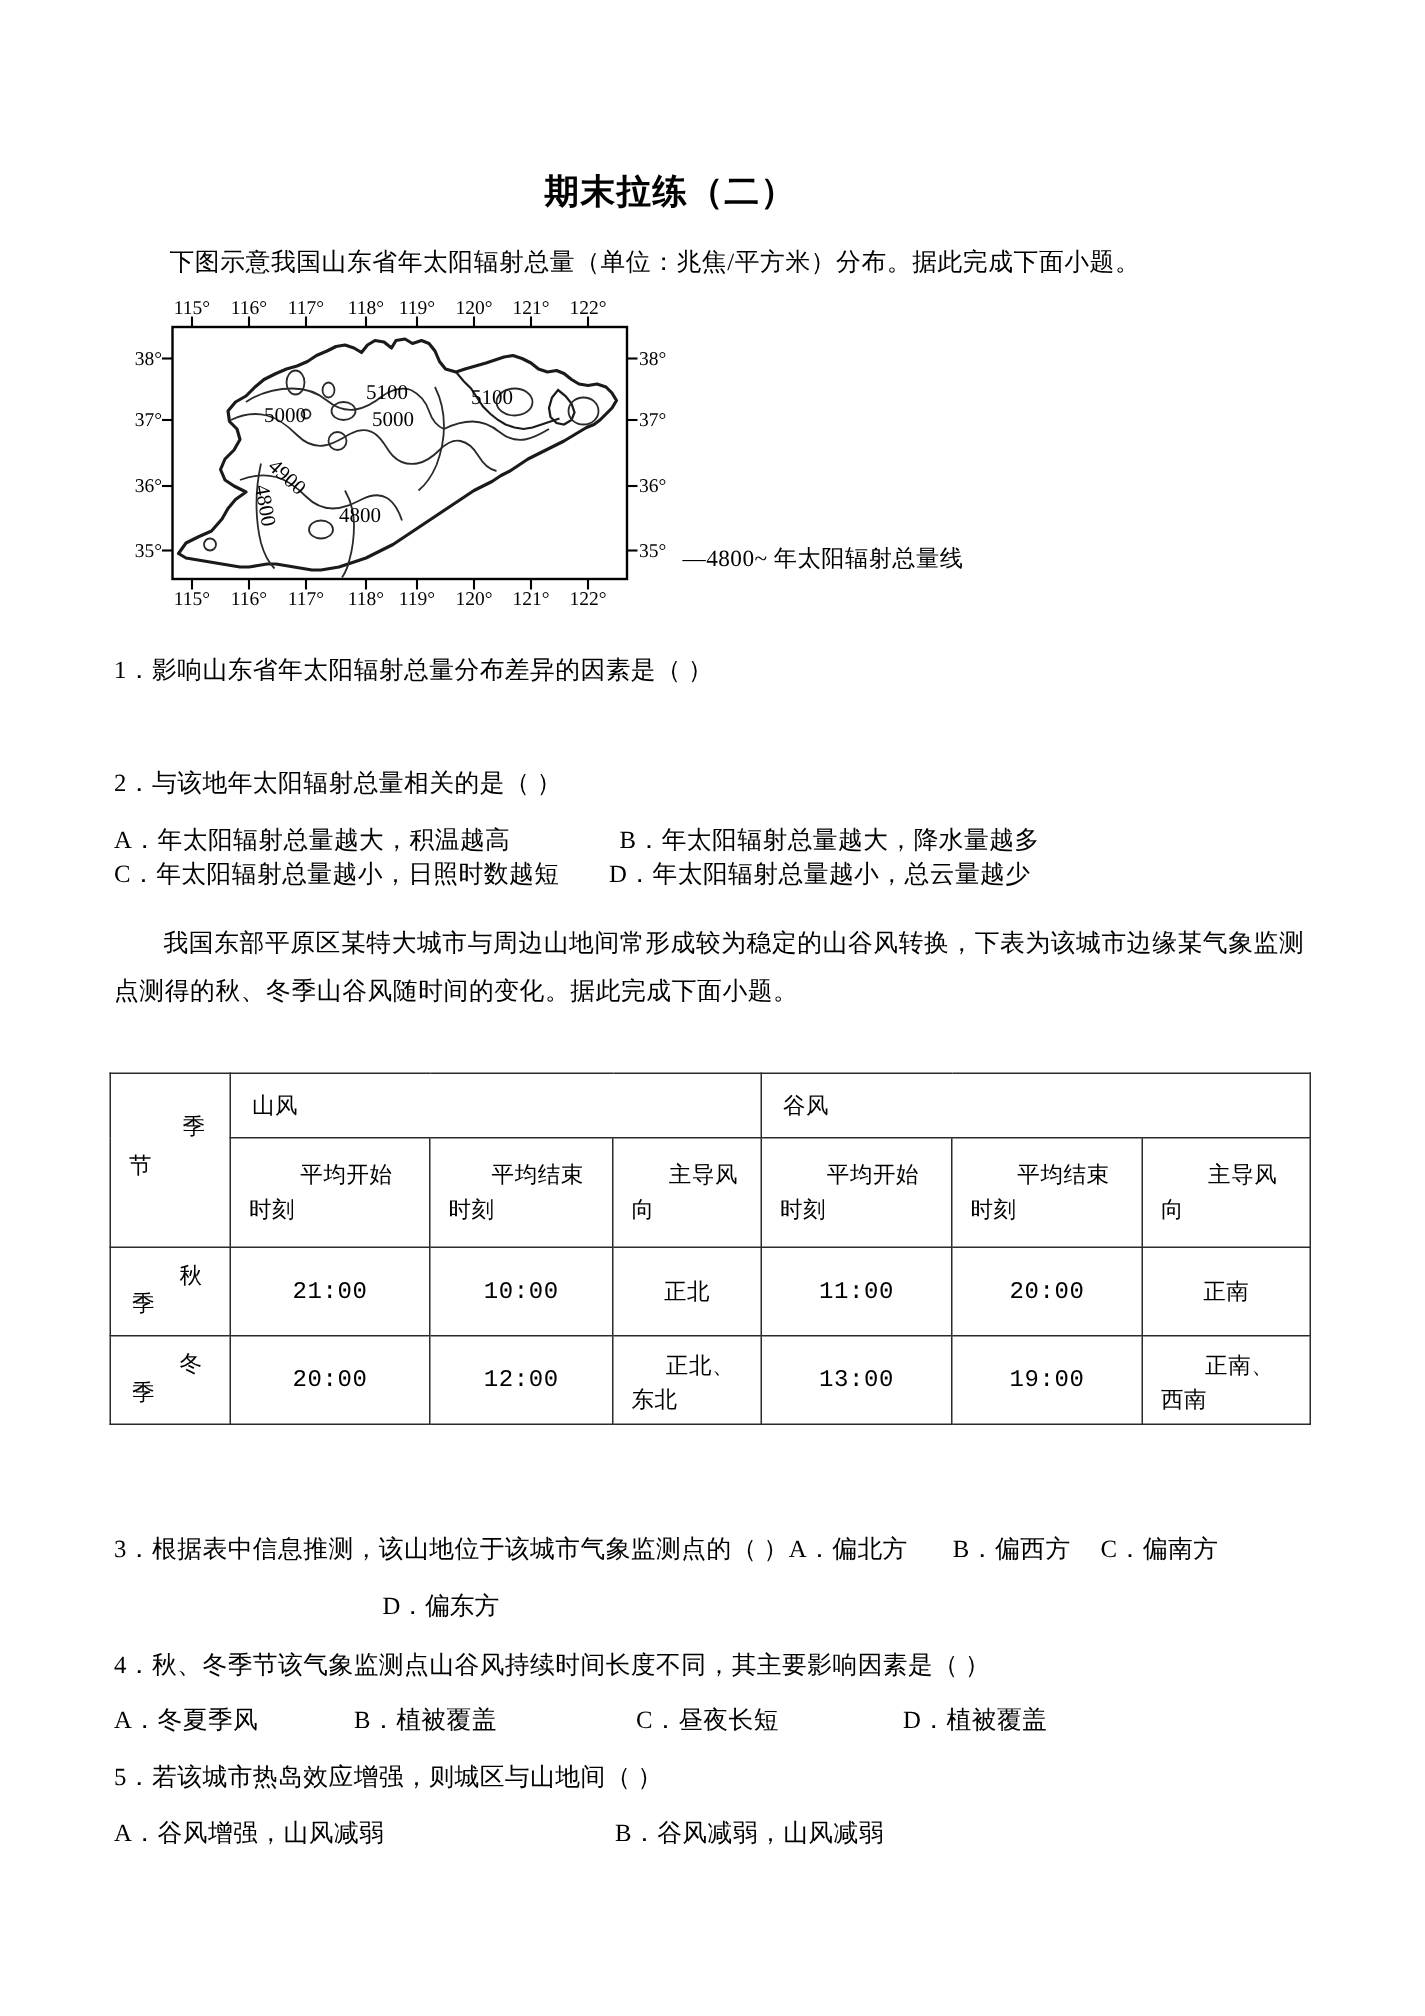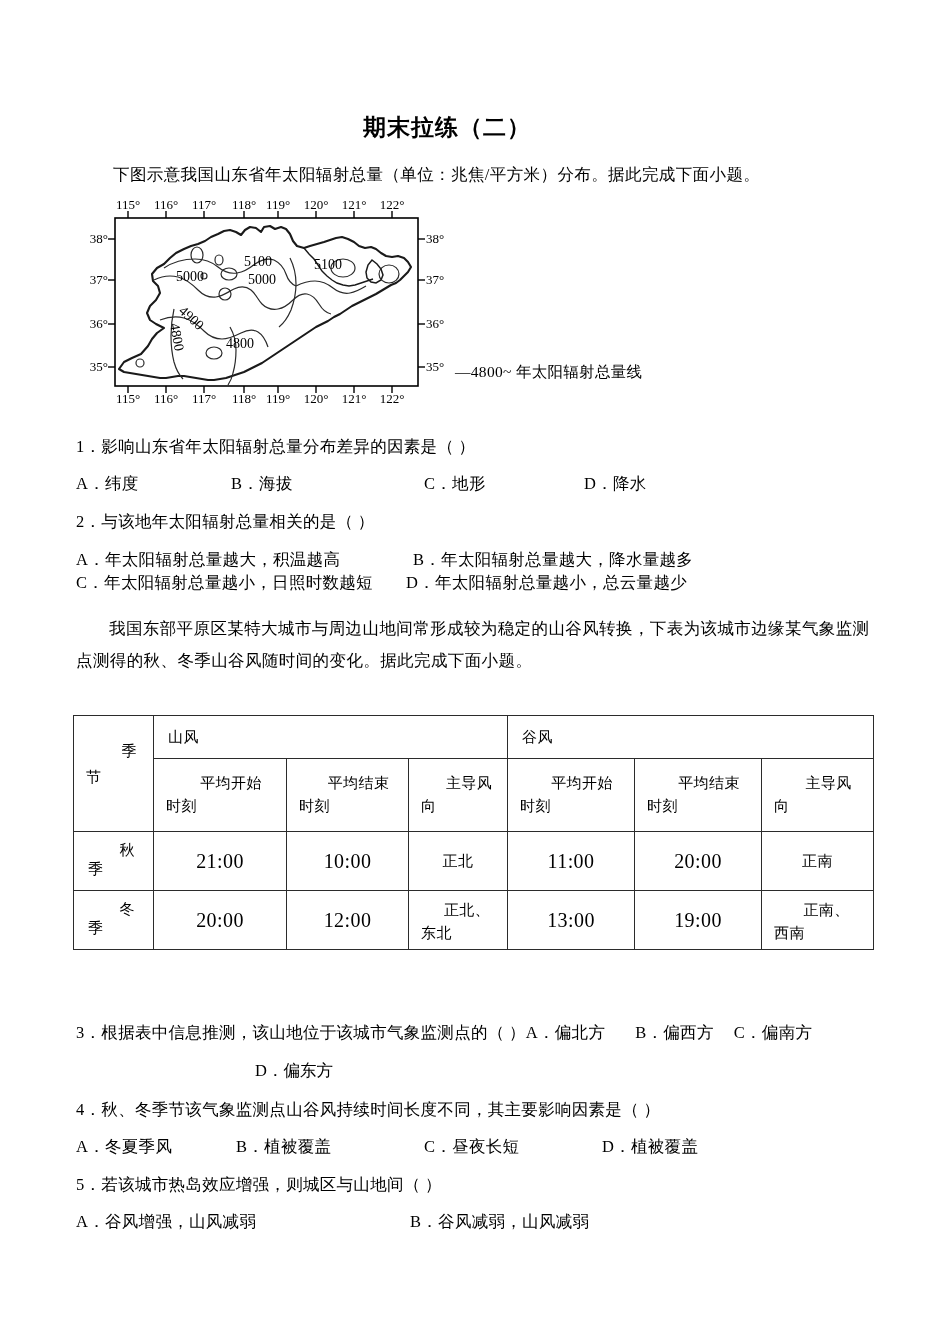--- a/index.html
+++ b/index.html
@@ -198,22 +198,22 @@
     padding-left: 22px;
     font-size: 15px;
   }
   .sub-b {
     position: absolute;
     left: 12px;
     top: 38px;
     font-size: 15px;
   }
   .num-cell {
-    font-family: Liberation Serif, serif;
-    font-size: 20px;
+    font-family: Liberation Mono, monospace;
+    font-size: 16px;
     letter-spacing: 1px;
   }
   .two-line {
     position: relative;
     padding: 0 !important;
   }
   .two-line .tl-a {
     position: absolute;
     left: 0; right: 0;
     top: 10px;
@@ -388,23 +388,20 @@
         <text transform="translate(92,128) rotate(80)">4800</text>
       </g>
     </svg>
   </div>
 
   <div class="legend-text">
     <span>—</span><span class="legend-num">4800</span><span>~</span>&nbsp;<span>年太阳辐射总量线</span>
   </div>
 
   <div class="q-stem q1-stem"><span>1．</span><span>影响山东省年太阳辐射总量分布差异的因素是（  ）</span></div>
-  <div class="q-opts q1-opts">
-    <span class="opt">A．纬度</span><span class="opt">B．海拔</span><span class="opt">C．地形</span><span class="opt">D．降水</span>
-  </div>
 
   <div class="q-stem q2-stem"><span>2．</span><span>与该地年太阳辐射总量相关的是（  ）</span></div>
   <div class="q-opts q2-optsA">
     <span class="opt">A．年太阳辐射总量越大，积温越高</span><span class="opt">B．年太阳辐射总量越大，降水量越多</span>
   </div>
   <div class="q-opts q2-optsC">
     <span class="opt">C．年太阳辐射总量越小，日照时数越短</span><span class="opt">D．年太阳辐射总量越小，总云量越少</span>
   </div>
 
   <div class="para intro2">我国东部平原区某特大城市与周边山地间常形成较为稳定的山谷风转换，下表为该城市边缘某气象监测点测得的秋、冬季山谷风随时间的变化。据此完成下面小题。</div>

